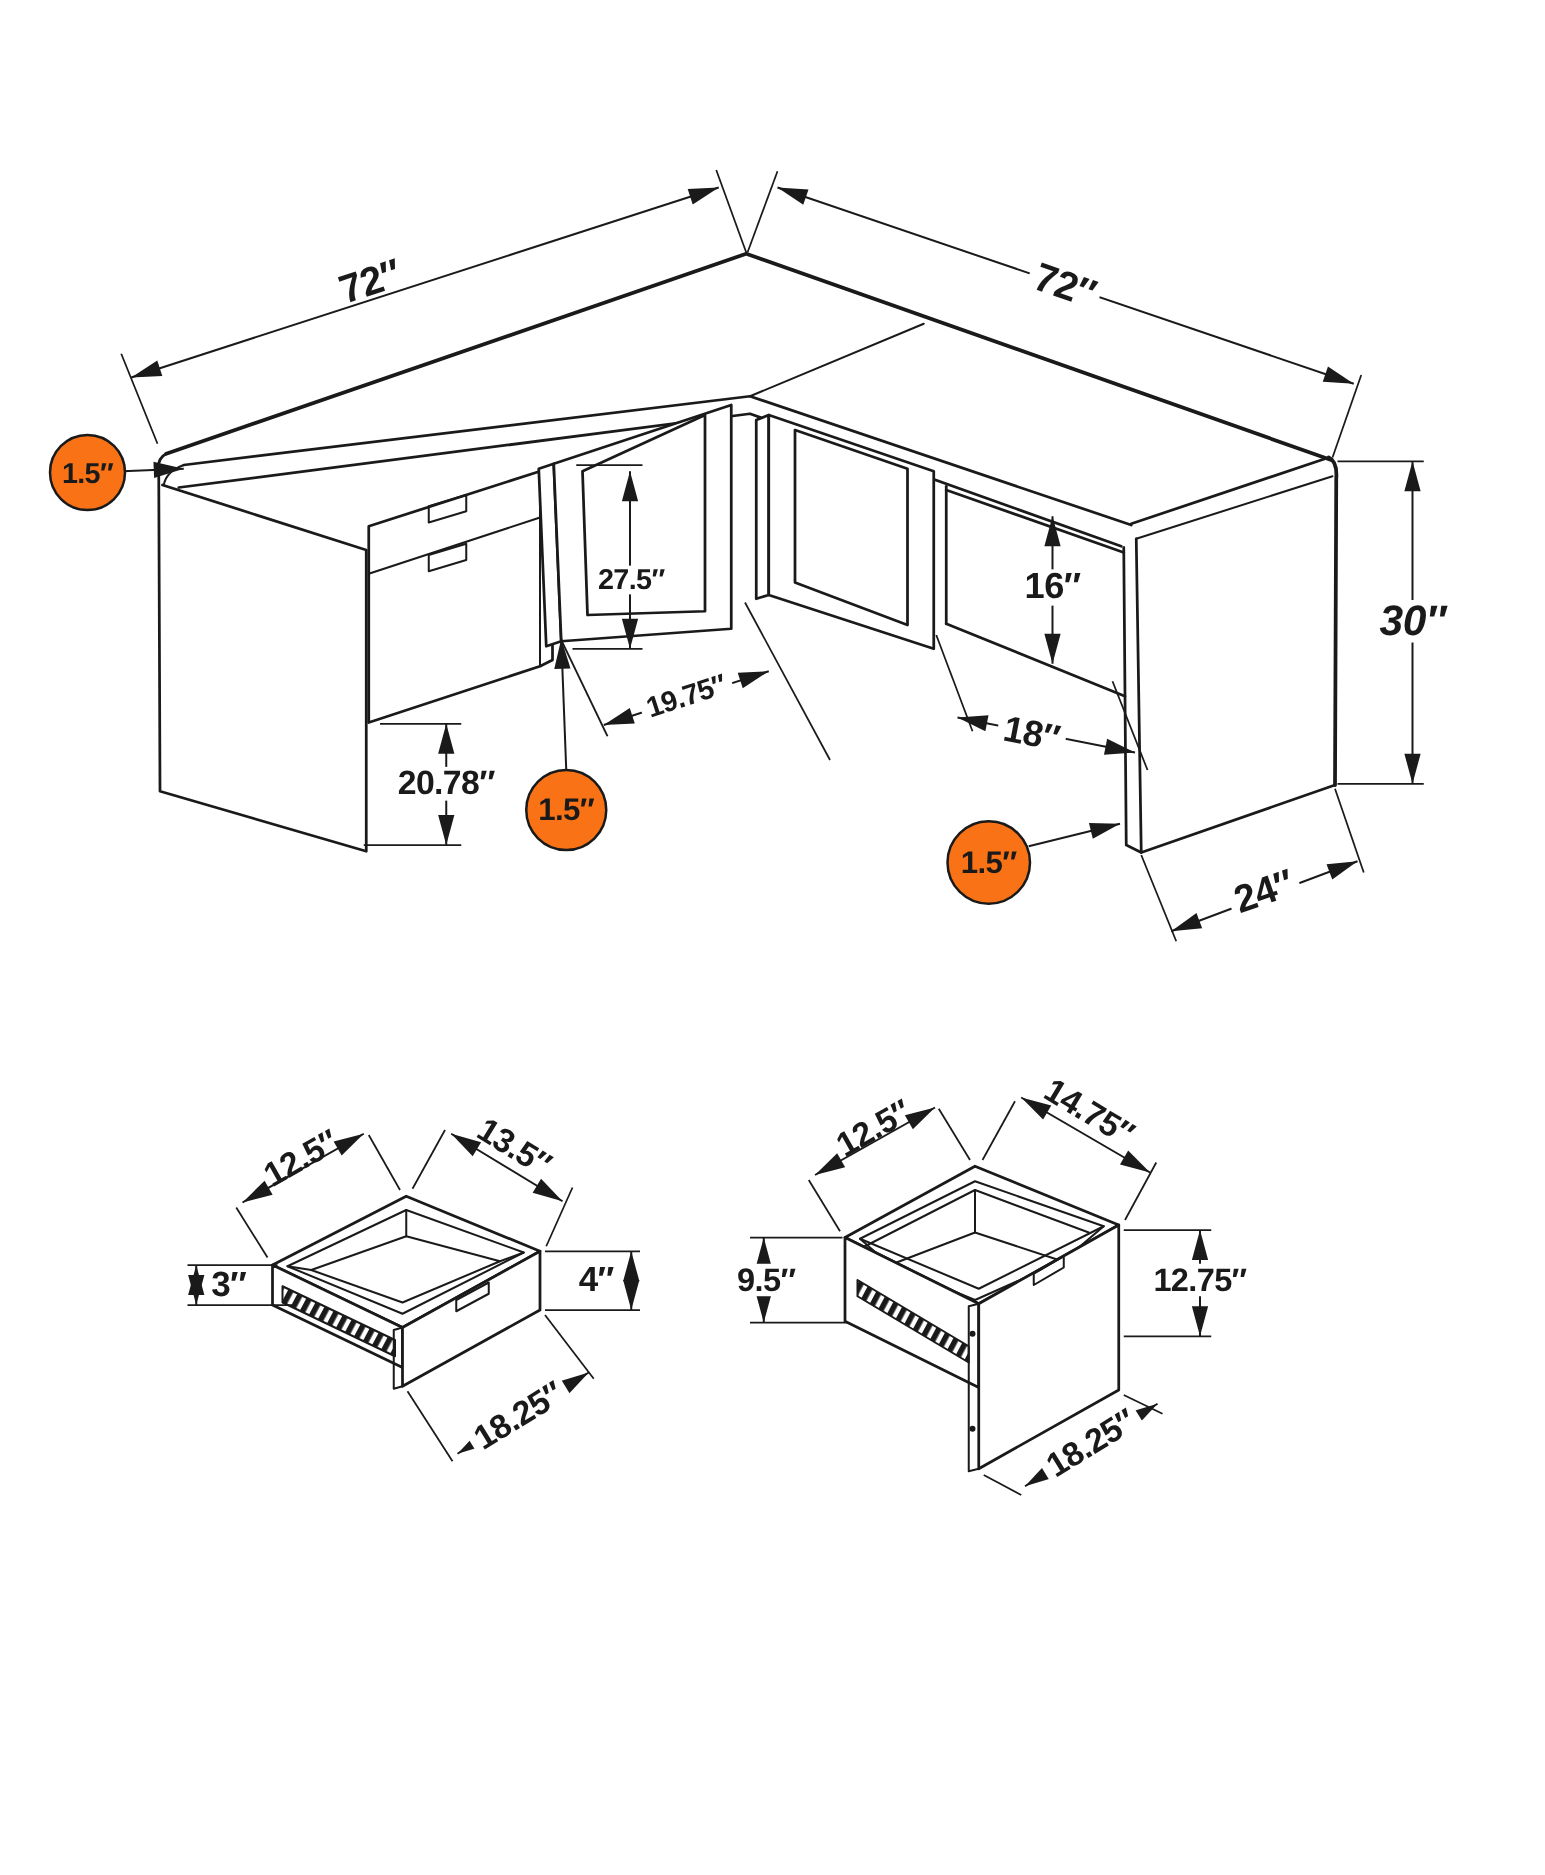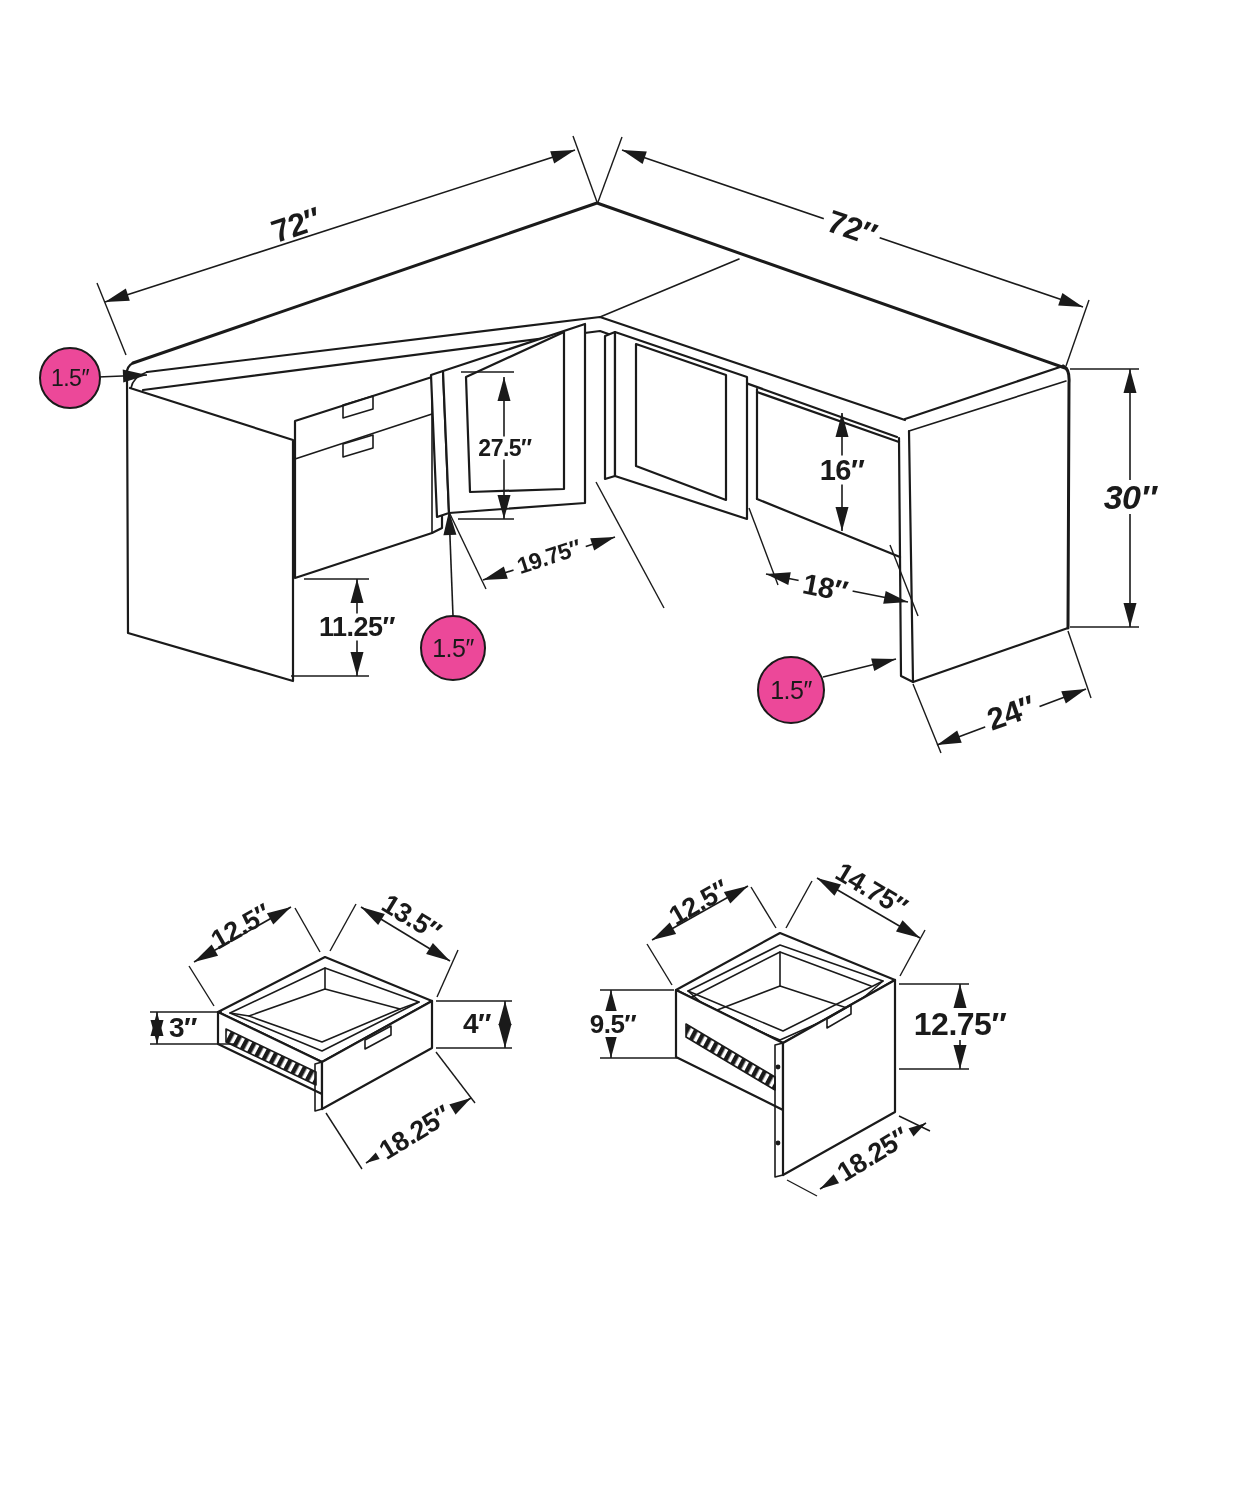--- a/index.html
+++ b/index.html
@@ -11,23 +11,23 @@
   .o2{fill:none;stroke:#1a1a1a;stroke-width:2.2;stroke-linejoin:round;stroke-linecap:round;}
   .o15{fill:none;stroke:#1a1a1a;stroke-width:1.6;stroke-linejoin:round;stroke-linecap:round;}
   .fw{fill:#fff;stroke:#1a1a1a;stroke-width:2.2;stroke-linejoin:round;}
   .dl{fill:none;stroke:#1a1a1a;stroke-width:1.6;}
   .ext{fill:none;stroke:#1a1a1a;stroke-width:1.4;}
   .rail{fill:url(#hatch);stroke:#1a1a1a;stroke-width:1.6;stroke-linejoin:round;}
   
   .dim{position:absolute;font-weight:700;color:#1a1a1a;white-space:nowrap;line-height:1;
        transform:translate(-50%,-50%) rotate(var(--r,0deg));letter-spacing:-.5px;}
   .mask{background:#fff;padding:0 5px;}
-  .callout{position:absolute;border:2.4px solid #1a1a1a;border-radius:50%;background:#ec4899;
+  .callout{position:absolute;border:2.4px solid #1a1a1a;border-radius:50%;background:#f97316;
            display:flex;align-items:center;justify-content:center;
-           transform:translate(-50%,-50%);font-weight:400;color:#1a1a1a;letter-spacing:-.5px;}
+           transform:translate(-50%,-50%);font-weight:700;color:#1a1a1a;letter-spacing:-.5px;}
 </style>
 </head>
 <body>
 
 <div class="canvas">
 
 <svg width="1236" height="1500" viewBox="0 0 1236 1500">
   <defs>
     <marker id="ah" markerUnits="userSpaceOnUse" markerWidth="26" markerHeight="18" viewBox="0 0 26 18" refX="25" refY="9" orient="auto-start-reverse">
       <path d="M1,2.5 L25,9 L1,15.5 Z" fill="#1a1a1a"></path>
@@ -190,35 +190,35 @@
       <line class="ext" x1="787" y1="1180" x2="817" y2="1196"></line>
       <line class="ext" x1="899" y1="1116" x2="930" y2="1131"></line>
       <line class="dl" x1="820" y1="1189" x2="926" y2="1123" marker-start="url(#ah)" marker-end="url(#ah)"></line>
     </g>
   </g>
 </svg>
 
   <div class="dim" style="left:296px;top:225px;--r:-18.5deg;font-size:32px;">72″</div>
   <div class="dim mask" style="left:852px;top:228px;--r:19deg;font-size:32px;">72″</div>
   <div class="callout" style="left:70px;top:378px;width:58px;height:58px;font-size:23px;">1.5″</div>
-  <div class="dim mask" style="left:505px;top:448px;font-size:23px;">27.5″</div>
+  <div class="dim mask" style="left:505px;top:464px;font-size:23px;">27.5″</div>
   <div class="dim mask" style="left:549px;top:557px;--r:-18deg;font-size:23px;">19.75″</div>
   <div class="callout" style="left:453px;top:648px;width:62px;height:62px;font-size:25px;">1.5″</div>
-  <div class="dim mask" style="left:357px;top:627px;font-size:27px;">11.25″</div>
+  <div class="dim mask" style="left:357px;top:627px;font-size:27px;">20.78″</div>
   <div class="dim mask" style="left:842px;top:470px;font-size:29px;">16″</div>
   <div class="dim mask" style="left:825px;top:588px;--r:11deg;font-size:29px;">18″</div>
   <div class="dim mask" style="left:1130px;top:497px;font-size:34px;font-style:italic;">30″</div>
   <div class="callout" style="left:791px;top:690px;width:64px;height:64px;font-size:25px;">1.5″</div>
   <div class="dim mask" style="left:1011px;top:713px;--r:-19deg;font-size:31px;">24″</div>
 
   <div class="dim" style="left:241px;top:927px;--r:-29.5deg;font-size:27px;">12.5″</div>
   <div class="dim" style="left:411px;top:918px;--r:31.5deg;font-size:27px;">13.5″</div>
   <div class="dim" style="left:183px;top:1028px;font-size:28px;">3″</div>
   <div class="dim" style="left:477px;top:1024px;font-size:28px;">4″</div>
   <div class="dim mask" style="left:415px;top:1133px;--r:-31.5deg;font-size:27px;">18.25″</div>
 
   <div class="dim" style="left:699px;top:903px;--r:-29.5deg;font-size:27px;">12.5″</div>
   <div class="dim" style="left:871px;top:890px;--r:31deg;font-size:27px;">14.75″</div>
   <div class="dim mask" style="left:613px;top:1024px;font-size:26px;">9.5″</div>
-  <div class="dim mask" style="left:960px;top:1024px;font-size:32px;">12.75″</div>
+  <div class="dim mask" style="left:960px;top:1024px;font-size:26px;">12.75″</div>
   <div class="dim mask" style="left:873px;top:1155px;--r:-31.5deg;font-size:27px;">18.25″</div>
 
 </div>
 
 </body></html>

